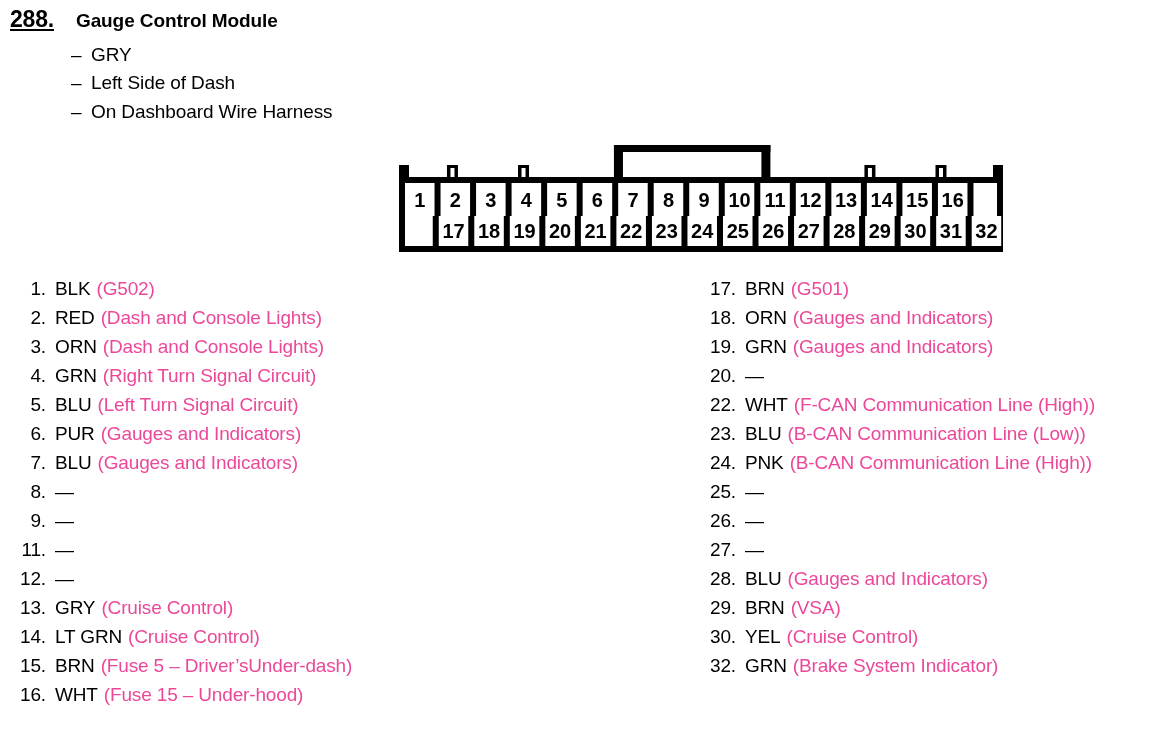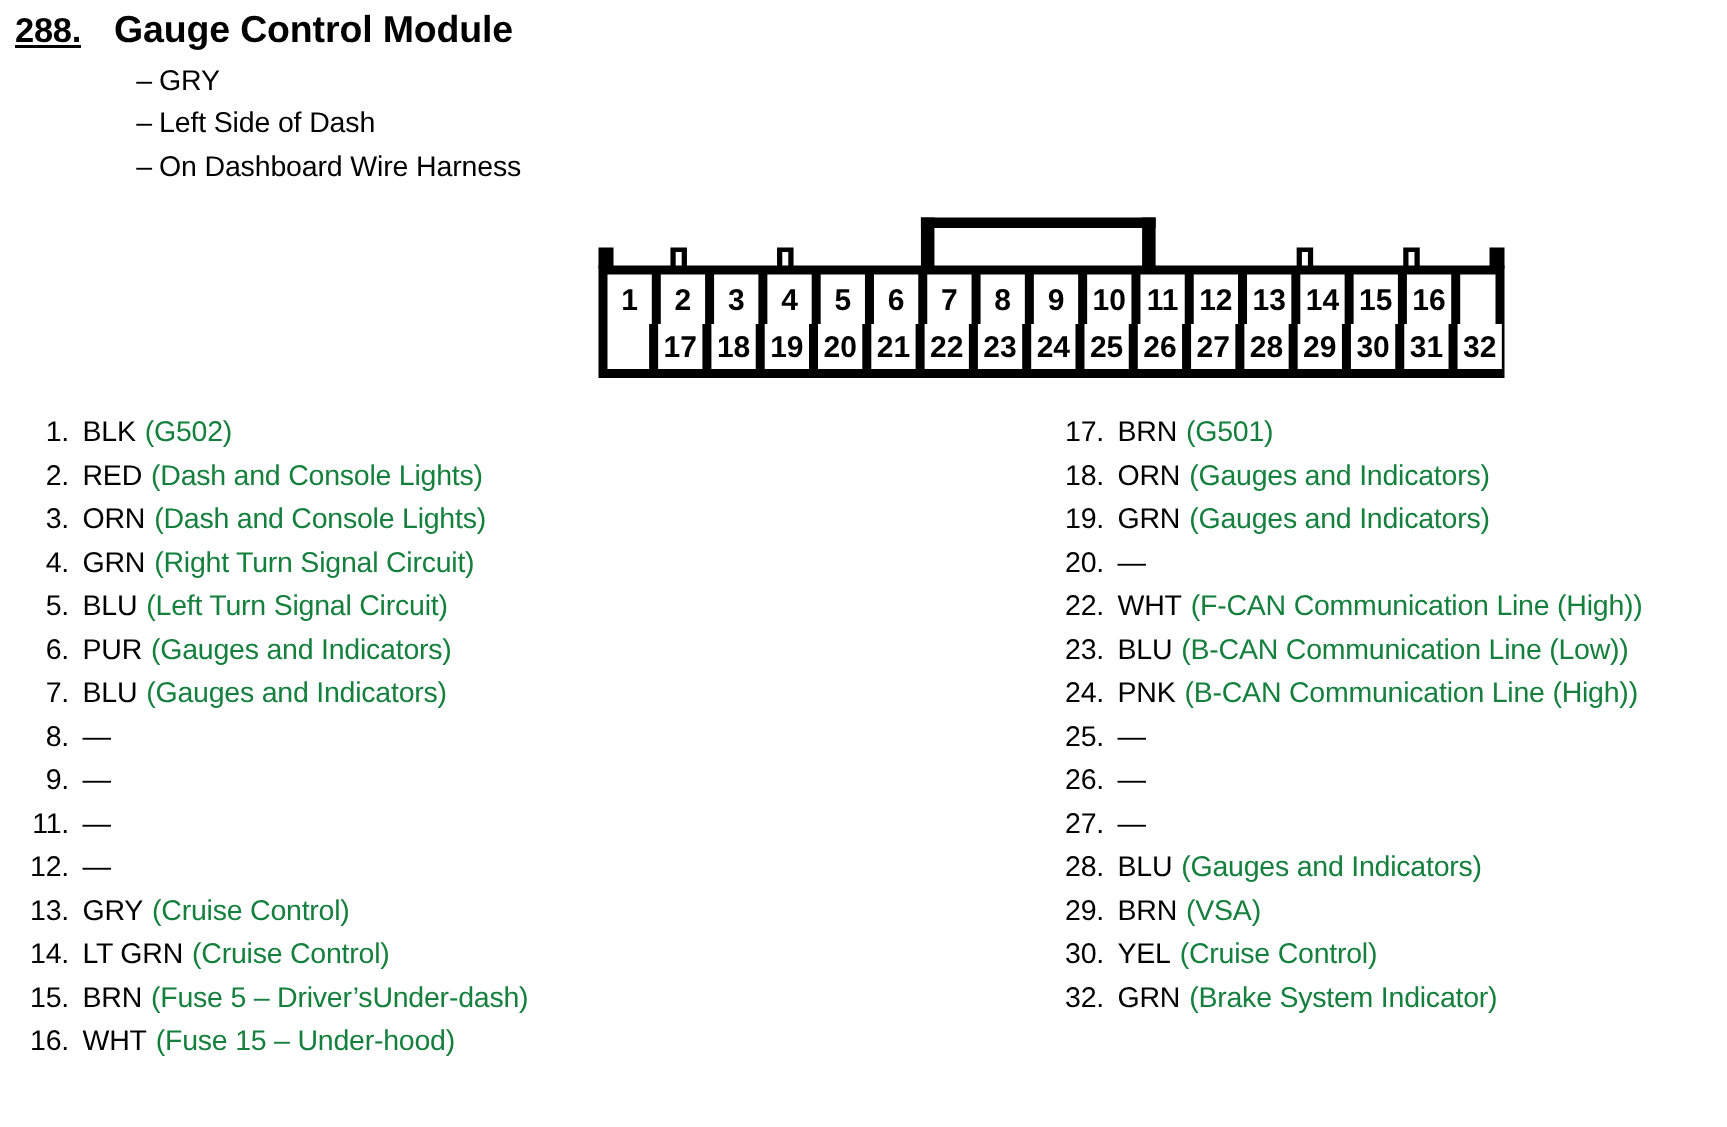--- a/index.html
+++ b/index.html
@@ -31,32 +31,31 @@
   }
   #title-num {
     display: inline-block;
     font-size: 23px;
     font-weight: bold;
     letter-spacing: -0.2px;
     text-decoration: underline;
   }
   #title-text {
     display: inline-block;
-    font-size: 25px;
+    font-size: 19px;
     font-weight: bold;
     margin-left: 22px;
     letter-spacing: -0.1px;
   }
   .subline {
     position: absolute;
-    left: 86px;
+    left: 71px;
     font-size: 19px;
     white-space: nowrap;
     letter-spacing: -0.1px;
-    text-align: center;
   }
   .subline .dash {
     display: inline-block;
     width: 20px;
   }
   #subline-0 { top: 44px; }
   #subline-1 { top: 72px; }
   #subline-2 { top: 101px; }
 
   
@@ -95,21 +94,21 @@
     display: inline-block;
     width: 46px;
     text-align: right;
     color: #000000;
   }
   .pin-color {
     color: #000000;
     margin-left: 9px;
   }
   .pin-desc {
-    color: #15803d;
+    color: #ec4899;
     margin-left: 6px;
   }
   .pin-empty {
     color: #000000;
     margin-left: 9px;
   }
   .pin-desc:empty { margin-left: 0; }
   .pin-color:empty { margin-left: 0; }
 </style>
 </head>

